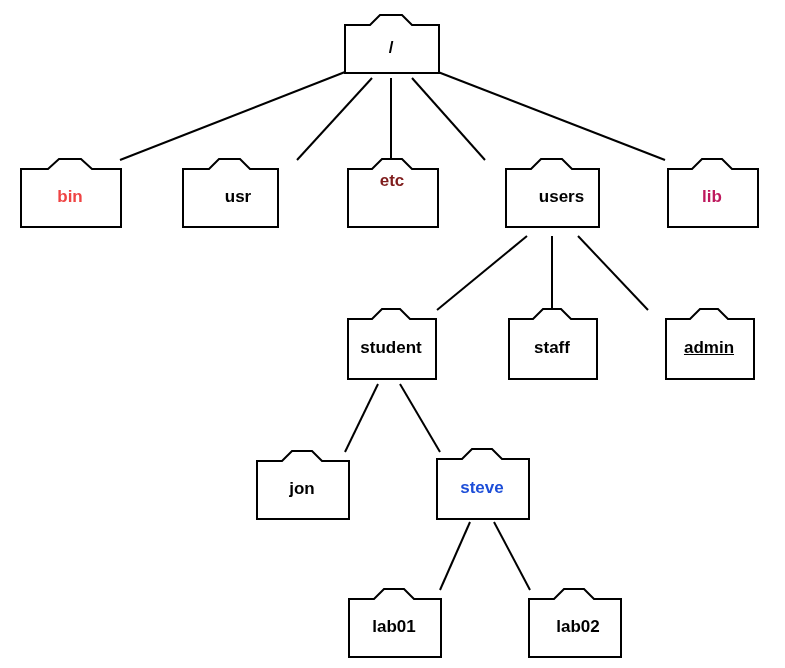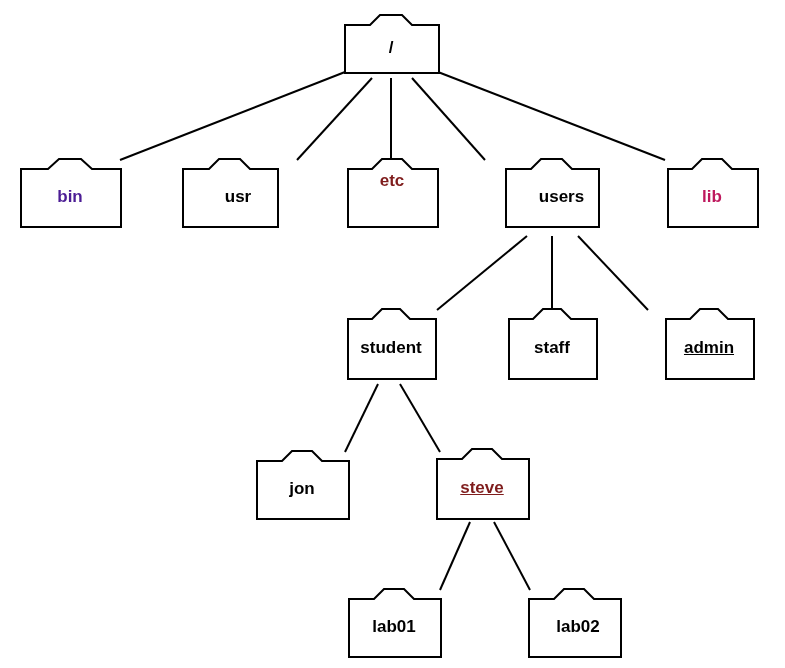--- a/index.html
+++ b/index.html
@@ -73,21 +73,21 @@
       <div class="folder-node" style="left: 344px; top: 14px; width: 94px; height: 58px;">
         <svg width="96" height="60" viewBox="0 0 96 60">
           <polygon points="1,11 26,11 36,1 58,1 68,11 95,11 95,59 1,59" fill="#ffffff" stroke="#000000" stroke-width="2" stroke-linejoin="miter"></polygon>
         </svg>
         <div class="folder-label" style="color: rgb(0, 0, 0); top: 25px;">/</div>
       </div>
       <div class="folder-node" style="left: 20px; top: 158px; width: 100px; height: 68px;">
         <svg width="102" height="70" viewBox="0 0 102 70">
           <polygon points="1,11 28,11 39,1 61,1 72,11 101,11 101,69 1,69" fill="#ffffff" stroke="#000000" stroke-width="2" stroke-linejoin="miter"></polygon>
         </svg>
-        <div class="folder-label" style="color: #4c1d95; top: 30px;">bin</div>
+        <div class="folder-label" style="color: #ef4444; top: 30px;">bin</div>
       </div>
       <div class="folder-node" style="left: 182px; top: 158px; width: 112px; height: 68px;">
         <svg width="97" height="70" viewBox="0 0 97 70">
           <polygon points="1,11 27,11 37,1 58,1 68,11 96,11 96,69 1,69" fill="#ffffff" stroke="#000000" stroke-width="2" stroke-linejoin="miter"></polygon>
         </svg>
         <div class="folder-label" style="color: rgb(0, 0, 0); top: 30px;">usr</div>
       </div>
       <div class="folder-node" style="left: 347px; top: 158px; width: 90px; height: 68px;">
         <svg width="92" height="70" viewBox="0 0 92 70">
           <polygon points="1,11 25,11 35,1 55,1 65,11 91,11 91,69 1,69" fill="#ffffff" stroke="#000000" stroke-width="2" stroke-linejoin="miter"></polygon>
@@ -127,21 +127,21 @@
       <div class="folder-node" style="left: 256px; top: 450px; width: 92px; height: 68px;">
         <svg width="94" height="70" viewBox="0 0 94 70">
           <polygon points="1,11 26,11 36,1 56,1 66,11 93,11 93,69 1,69" fill="#ffffff" stroke="#000000" stroke-width="2" stroke-linejoin="miter"></polygon>
         </svg>
         <div class="folder-label" style="color: rgb(0, 0, 0); top: 30px;">jon</div>
       </div>
       <div class="folder-node" style="left: 436px; top: 448px; width: 92px; height: 70px;">
         <svg width="94" height="72" viewBox="0 0 94 72">
           <polygon points="1,11 26,11 36,1 56,1 66,11 93,11 93,71 1,71" fill="#ffffff" stroke="#000000" stroke-width="2" stroke-linejoin="miter"></polygon>
         </svg>
-        <div class="folder-label" style="color: #7f1d1d; top: 31px; text-decoration: underline;">steve</div>
+        <div class="folder-label" style="color: #1d4ed8; top: 31px;">steve</div>
       </div>
       <div class="folder-node" style="left: 348px; top: 588px; width: 92px; height: 68px;">
         <svg width="94" height="70" viewBox="0 0 94 70">
           <polygon points="1,11 26,11 36,1 56,1 66,11 93,11 93,69 1,69" fill="#ffffff" stroke="#000000" stroke-width="2" stroke-linejoin="miter"></polygon>
         </svg>
         <div class="folder-label" style="color: rgb(0, 0, 0); top: 30px;">lab01</div>
       </div>
       <div class="folder-node" style="left: 528px; top: 588px; width: 100px; height: 68px;">
         <svg width="94" height="70" viewBox="0 0 94 70">
           <polygon points="1,11 26,11 36,1 56,1 66,11 93,11 93,69 1,69" fill="#ffffff" stroke="#000000" stroke-width="2" stroke-linejoin="miter"></polygon>

